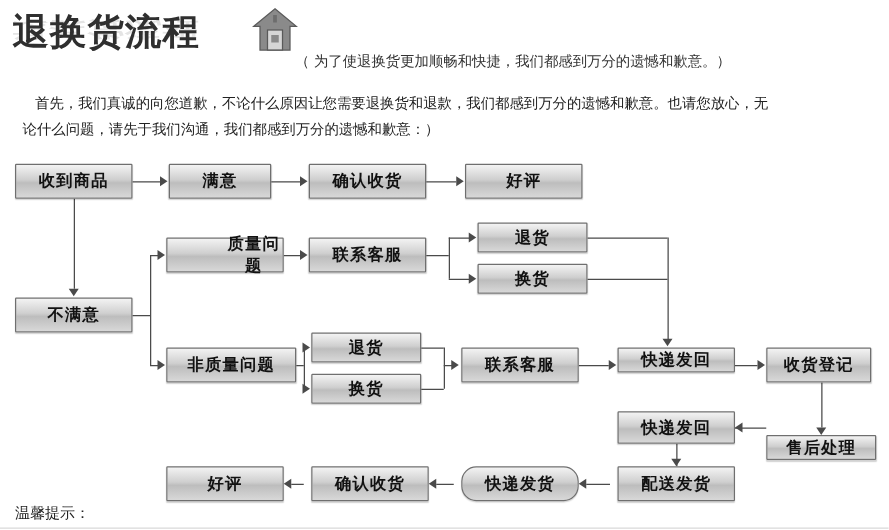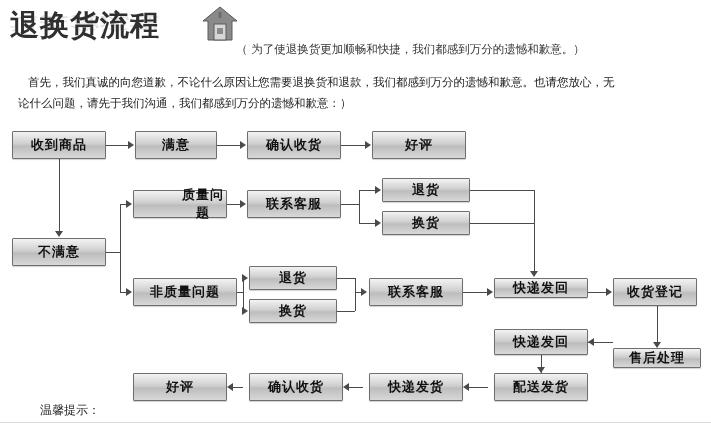--- a/index.html
+++ b/index.html
@@ -61,21 +61,21 @@
   .arrow{
     position:absolute;width:0;height:0;
     border-style:solid;
   }
   .ar-right{border-width:4px 0 4px 6px;border-color:transparent transparent transparent #4a4a4a;}
   .ar-left{border-width:4px 6px 4px 0;border-color:transparent #4a4a4a transparent transparent;}
   .ar-down{border-width:6px 4px 0 4px;border-color:#4a4a4a transparent transparent transparent;}
 
   .footer{
     position:absolute;left:12px;top:402px;
-    font-size:12px;color:#222;margin-left:28px;
+    font-size:12px;color:#222;
   }
   .hr{position:absolute;left:0;top:422px;width:711px;height:1px;background:#d9d9d9;}
 </style>
 </head>
 <body>
 
 <div id="root">
 
   <div class="title-reflect">退换货流程</div>
   <div class="title">退换货流程</div>
@@ -177,19 +177,19 @@
       <div class="node" style="left: 133px; top: 278px; width: 104px; height: 28px;">非质量问题</div>
       <div class="node" style="left: 249px; top: 266px; width: 88px; height: 24px;">退货</div>
       <div class="node" style="left: 249px; top: 299px; width: 88px; height: 24px;">换货</div>
       <div class="node" style="left: 369px; top: 278px; width: 94px; height: 28px;">联系客服</div>
       <div class="node" style="left: 494px; top: 278px; width: 94px; height: 20px;">快递发回</div>
       <div class="node" style="left: 613px; top: 278px; width: 84px; height: 28px;">收货登记</div>
       <div class="node" style="left: 494px; top: 329px; width: 94px; height: 26px;">快递发回</div>
       <div class="node" style="left: 613px; top: 348px; width: 88px; height: 20px;">售后处理</div>
       <div class="node" style="left: 133px; top: 373px; width: 94px; height: 28px;">好评</div>
       <div class="node" style="left: 249px; top: 373px; width: 94px; height: 28px;">确认收货</div>
-      <div class="node" style="left: 369px; top: 373px; width: 94px; height: 28px;">快递发货</div>
+      <div class="node" style="left: 369px; top: 373px; width: 94px; height: 28px; border-radius: 12px;">快递发货</div>
       <div class="node" style="left: 494px; top: 373px; width: 94px; height: 28px; text-align: center;">配送发货</div>
     </div>
 
   <div class="footer">温馨提示：</div>
   <div class="hr"></div>
 </div>
 
 </body></html>

